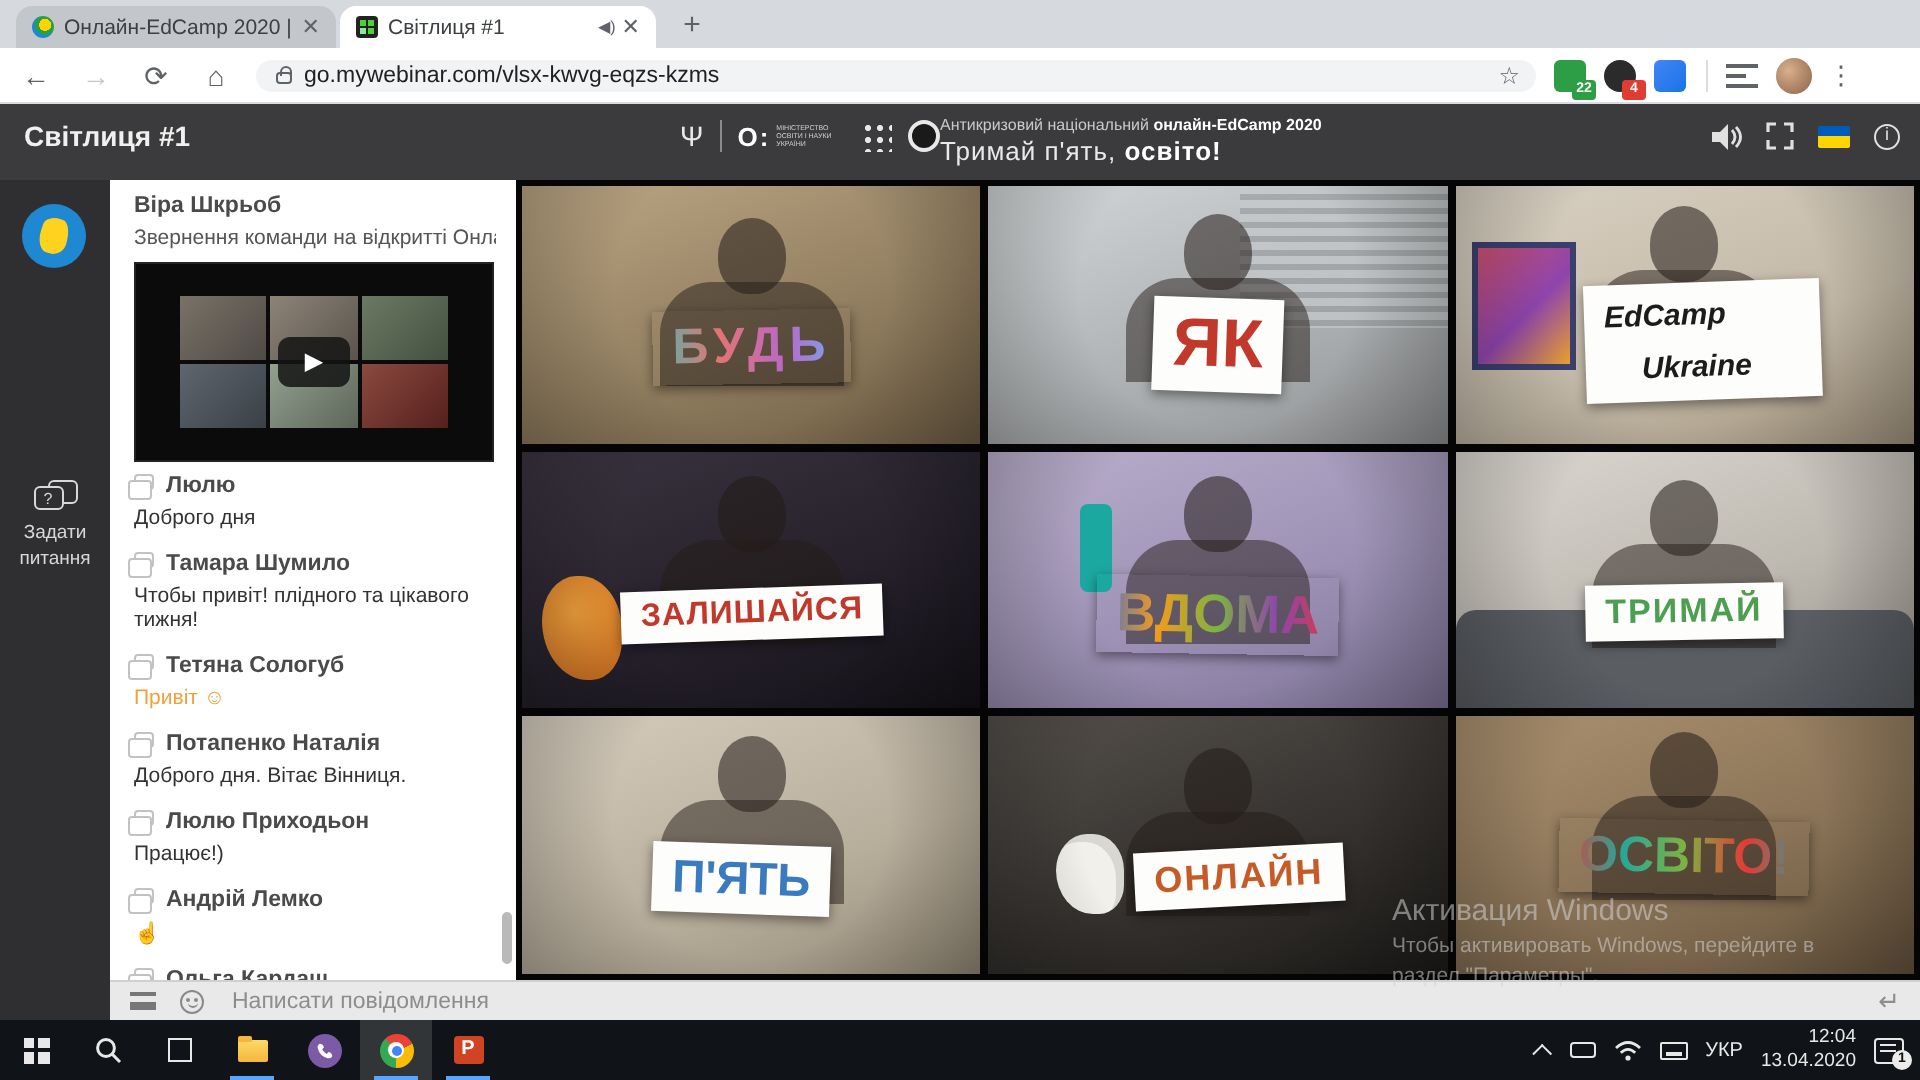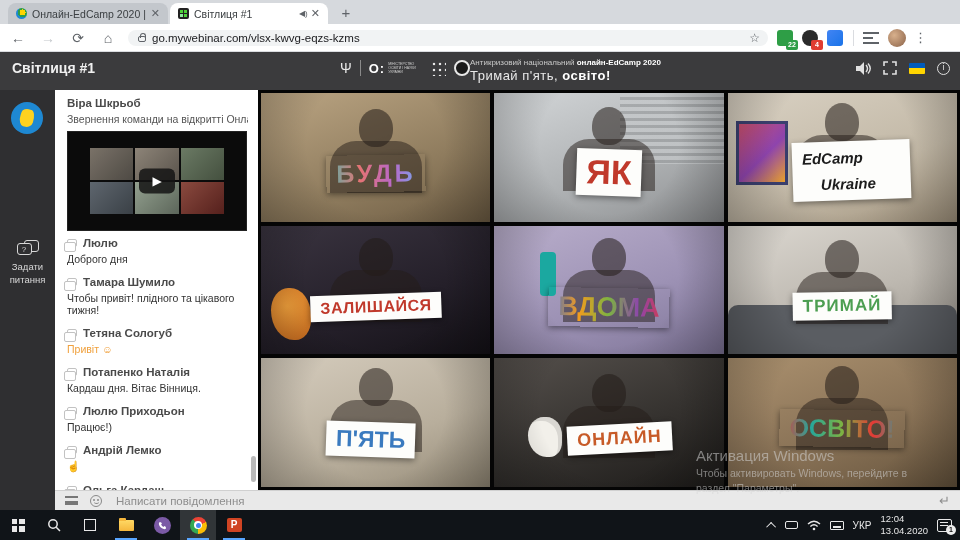--- a/index.html
+++ b/index.html
@@ -82,21 +82,21 @@
   .vgrid-mini { position:absolute; left:22px; right:22px; top:16px; bottom:16px; display:grid; grid-template-columns:repeat(3,1fr); grid-template-rows:repeat(2,1fr); gap:2px; }
   .vgrid-mini span { background:linear-gradient(135deg,#7a7268,#4e4a44); }
   .vgrid-mini span:nth-child(2){ background:linear-gradient(135deg,#8d8478,#5a544c); }
   .vgrid-mini span:nth-child(3){ background:linear-gradient(135deg,#6b7a64,#44503f); }
   .vgrid-mini span:nth-child(4){ background:linear-gradient(135deg,#5e666e,#3a4046); }
   .vgrid-mini span:nth-child(5){ background:linear-gradient(135deg,#93a08f,#5c665a); }
   .vgrid-mini span:nth-child(6){ background:linear-gradient(135deg,#8a4a3f,#55201c); }
   .play-btn { position:absolute; left:50%; top:50%; transform:translate(-50%,-50%); width:36px; height:25px; background:rgba(20,20,20,0.85); border-radius:6px; color:#fff; font-size:12px; text-align:center; line-height:25px; }
   .messages { padding:2px 10px 0 12px; }
   .msg { margin-bottom:11px; }
-  .msg-head { display:flex; align-items:center; gap:6px; }
+  .msg-head { display:flex; gap:6px; }
   .reply-ico { width:10px; height:8px; border:1.2px solid #c2c2c2; border-radius:2px; position:relative; flex:none; }
   .reply-ico::after { content:""; position:absolute; left:-4px; top:2px; width:10px; height:8px; border:1.2px solid #c2c2c2; border-radius:2px; background:#fff; }
   .msg-author { font-size:11.5px; font-weight:bold; color:#4a4a4a; }
   .msg-text { font-size:10.5px; color:#333; margin:4px 0 0 0; }
   .emoji { color:#f0a03c; }
   .chat-scroll { position:absolute; right:2px; bottom:8px; width:5px; height:26px; border-radius:3px; background:#b9b9b9; }
 
   
   .stage { position:absolute; left:258px; top:90px; width:702px; height:400px; background:#050505; padding:3px; }
   .grid { width:100%; height:100%; display:grid; grid-template-columns:repeat(3,1fr); grid-template-rows:repeat(3,1fr); gap:4px; }
@@ -164,21 +164,21 @@
   .chrome-ico { width:17px; height:17px; border-radius:50%; background:conic-gradient(from -45deg,#ea4335 0 110deg,#fbbc05 110deg 230deg,#34a853 230deg 360deg); position:relative; }
   .chrome-ico::before { content:""; position:absolute; left:4.5px; top:4.5px; width:8px; height:8px; background:#fff; border-radius:50%; }
   .chrome-ico::after { content:""; position:absolute; left:6px; top:6px; width:5px; height:5px; background:#4285f4; border-radius:50%; }
   .ppt { width:15px; height:14px; background:#d04423; border-radius:2px; color:#fff; font-size:10px; font-weight:bold; text-align:center; line-height:14px; }
   .tray { margin-left:auto; display:flex; align-items:center; gap:9px; padding-right:8px; color:#e8e8e8; }
   .chev { width:7px; height:7px; border-left:1.6px solid #e8e8e8; border-top:1.6px solid #e8e8e8; transform:rotate(45deg) translateY(2px); }
   .dev-ico { width:13px; height:8px; border:1.4px solid #e8e8e8; border-radius:2px; }
   .kbd-ico { width:14px; height:9px; border:1.3px solid #e8e8e8; border-radius:1px; position:relative; }
   .kbd-ico::after { content:""; position:absolute; bottom:1px; left:2px; right:2px; height:1.5px; background:#e8e8e8; }
   .lang { font-size:10px; }
-  .clock { font-size:9.5px; text-align:left; line-height:1.25; }
+  .clock { font-size:9.5px; text-align:right; line-height:1.25; }
   .notif { position:relative; width:15px; height:13px; border:1.4px solid #e8e8e8; border-radius:2px; }
   .notif::before { content:""; position:absolute; left:2px; top:2.5px; width:8px; height:1.4px; background:#e8e8e8; box-shadow:0 3px 0 #e8e8e8; }
   .notif .nbadge { position:absolute; right:-5px; bottom:-4px; width:10px; height:10px; background:#ececec; color:#111; border-radius:50%; font-size:7px; font-weight:bold; text-align:center; line-height:10px; }
 </style>
 </head>
 <body>
 
 <div class="screen">
 
   <div class="tabstrip">
@@ -299,21 +299,21 @@
             <span class="reply-ico"></span>
             <span class="msg-author">Тетяна Сологуб</span>
           </div>
         <div class="msg-text emoji">Привіт ☺</div>
       </div>
       <div class="msg">
         <div class="msg-head">
             <span class="reply-ico"></span>
             <span class="msg-author">Потапенко Наталія</span>
           </div>
-        <div class="msg-text">Кардаш дня. Вітає Вінниця.</div>
+        <div class="msg-text">Доброго дня. Вітає Вінниця.</div>
       </div>
       <div class="msg">
         <div class="msg-head">
             <span class="reply-ico"></span>
             <span class="msg-author">Люлю Приходьон</span>
           </div>
         <div class="msg-text">Працює!)</div>
       </div>
       <div class="msg">
         <div class="msg-head">

